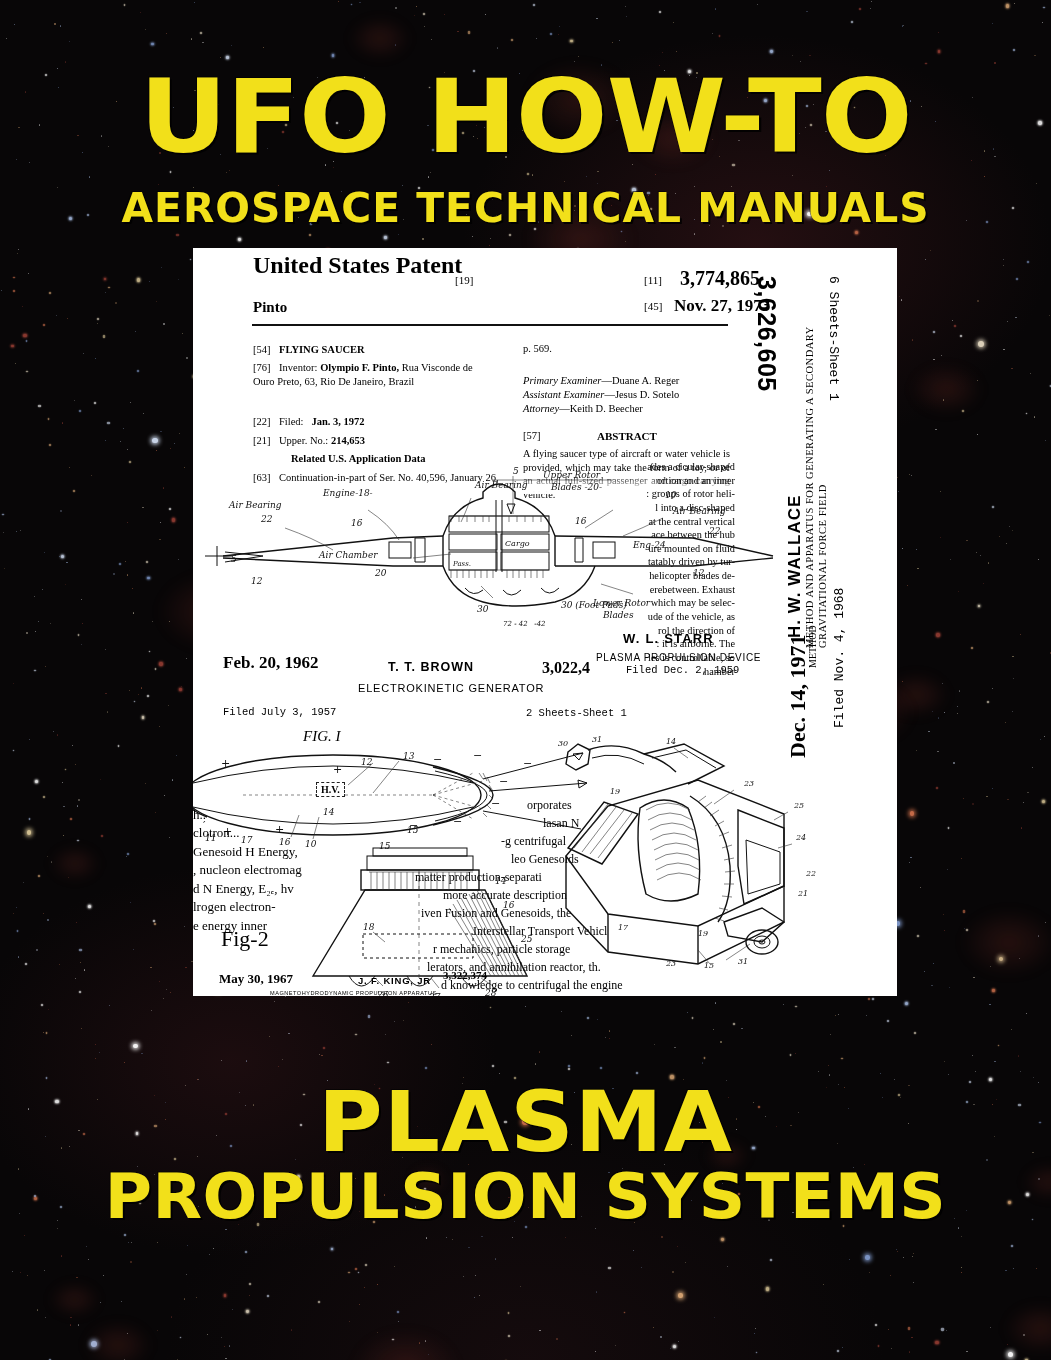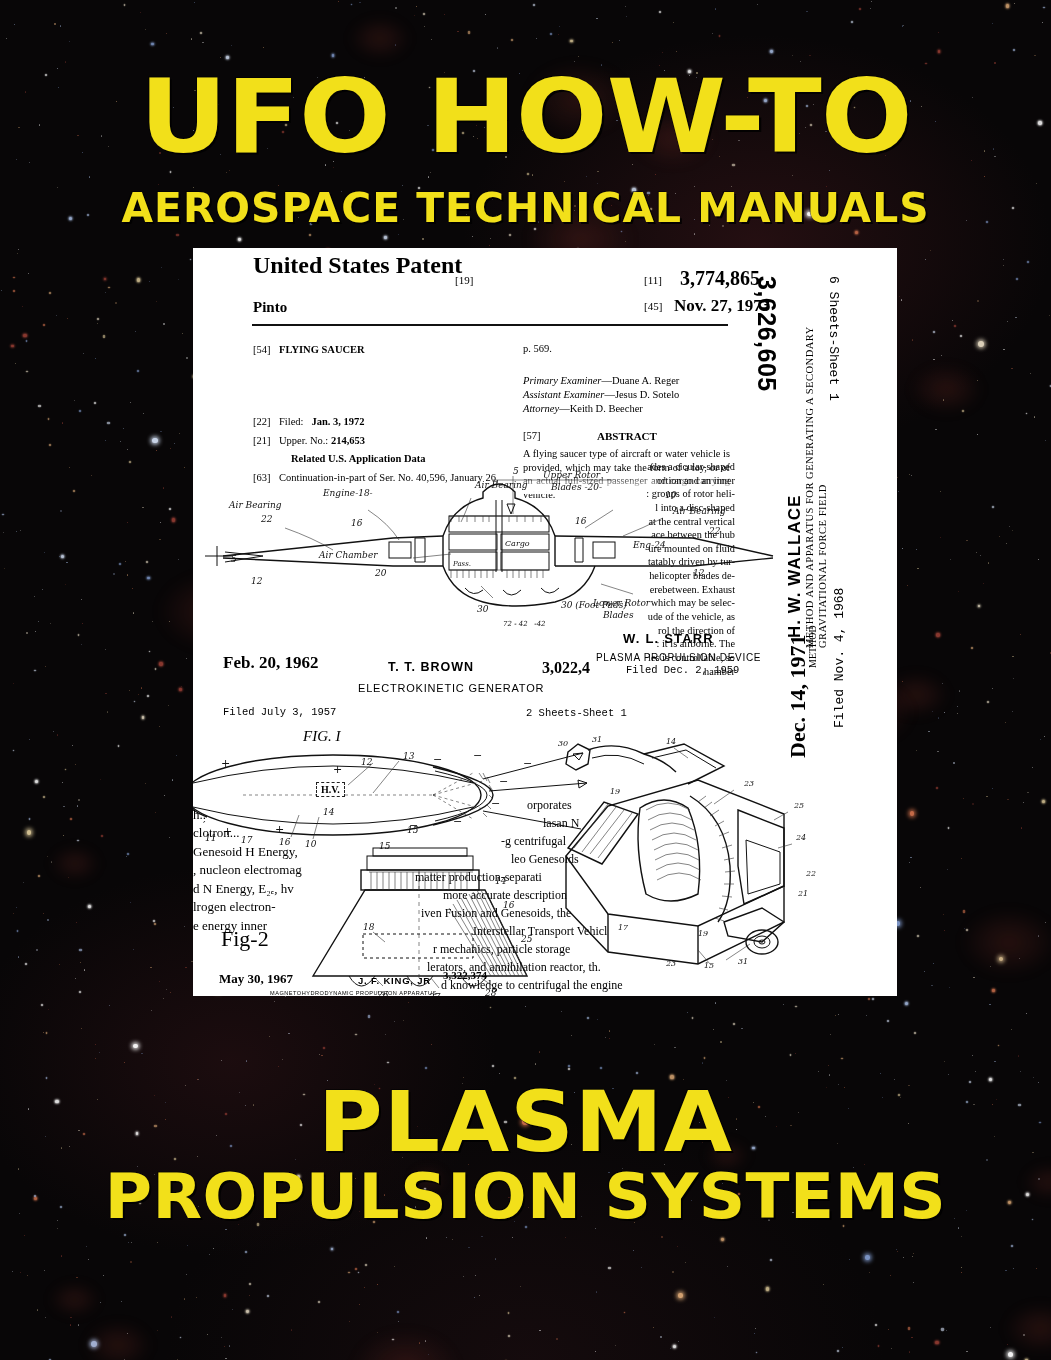--- a/index.html
+++ b/index.html
@@ -1689,20 +1689,25 @@
     <div class="pp" id="pat-head-name">Pinto</div>
     <div class="pp" id="pat-head-11lbl">[11]</div>
     <div class="pp" id="pat-head-num">3,774,865</div>
     <div class="pp" id="pat-head-45lbl">[45]</div>
     <div class="pp" id="pat-head-date">Nov. 27, 1973</div>
     <div class="pp" id="pat-rule"></div>
 
     <div class="pp fld" id="f54">
       <span class="tag">[54]</span><span class="b">FLYING SAUCER</span>
     </div>
+    <div class="pp fld" id="f76">
+      <span class="tag">[76]</span><span>Inventor:</span>
+      <span class="b">Olympio F. Pinto,</span>
+      <span>Rua Visconde de Ouro Preto, 63, Rio De Janeiro, Brazil</span>
+    </div>
     <div class="pp fld" id="f22">
       <span class="tag">[22]</span><span>Filed:</span>
       &nbsp;&nbsp;<span class="b">Jan. 3, 1972</span>
     </div>
     <div class="pp fld" id="f21">
       <span class="tag">[21]</span><span>Upper. No.:</span>
       <span class="b">214,653</span>
     </div>
     <div class="pp" id="f-rel">Related U.S. Application Data</div>
     <div class="pp fld" id="f63">

